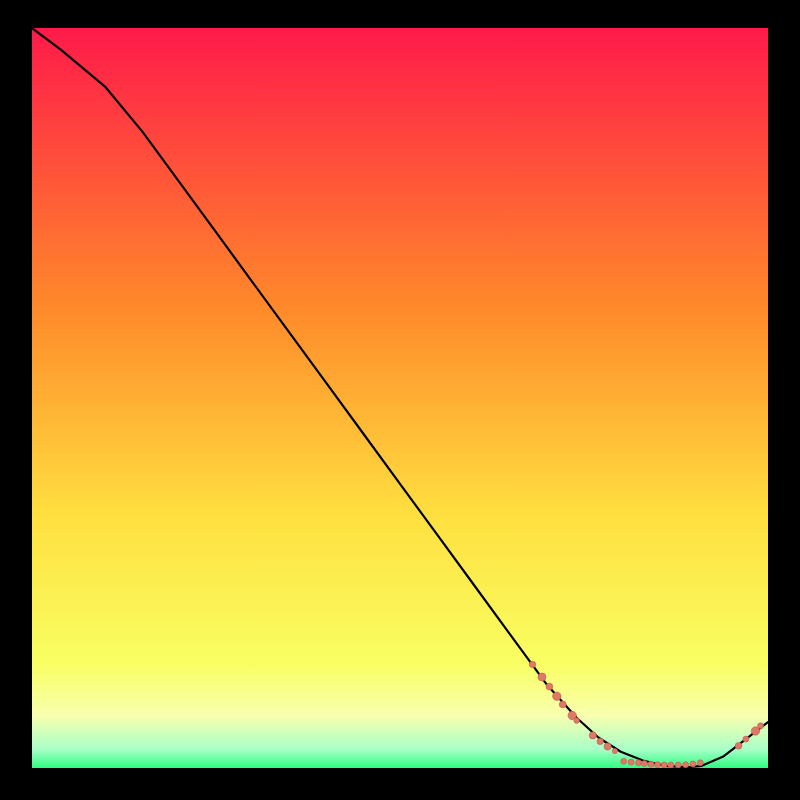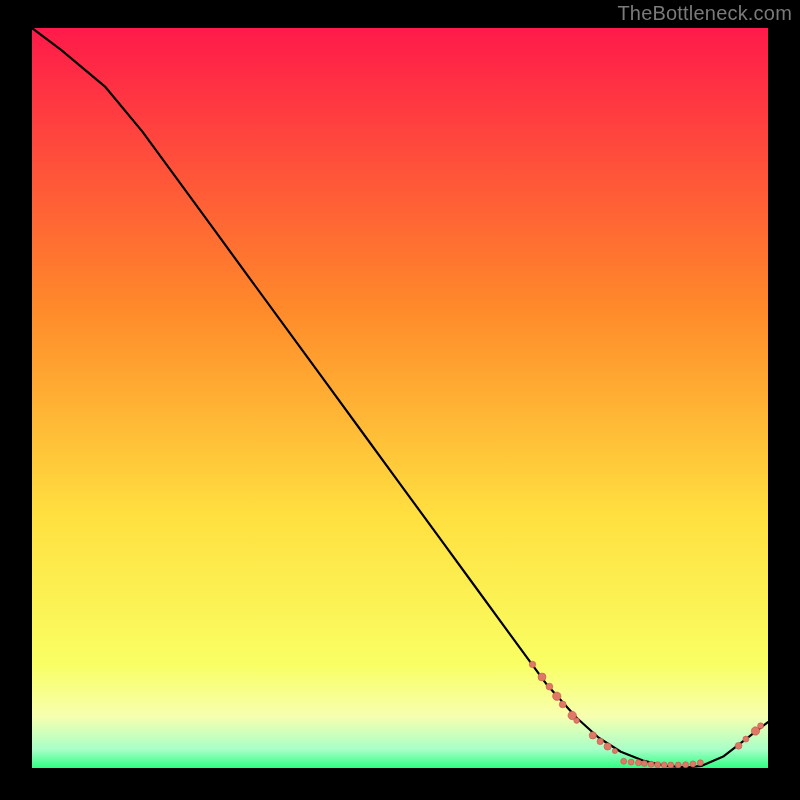--- a/index.html
+++ b/index.html
@@ -38,21 +38,20 @@
   svg {
     display: block;
     width: 736px;
     height: 740px;
   }
 </style>
 </head>
 <body>
 
 <div class="frame">
-  <div class="watermark">TheBottleneck.com</div>
   <div class="plot-wrap">
     <svg id="svg" viewBox="0 0 736 740">
       <defs>
         <linearGradient id="bg-grad" x1="0" y1="0" x2="0" y2="1">
           <stop id="g0" offset="0%" stop-color="#ff1a4a"></stop>
           <stop id="g1" offset="38%" stop-color="#ff8a2a"></stop>
           <stop id="g2" offset="66%" stop-color="#ffe040"></stop>
           <stop id="g3" offset="86%" stop-color="#f9ff63"></stop>
           <stop id="g4" offset="93%" stop-color="#f7ffb0"></stop>
           <stop id="g5" offset="97.5%" stop-color="#a8ffc8"></stop>

